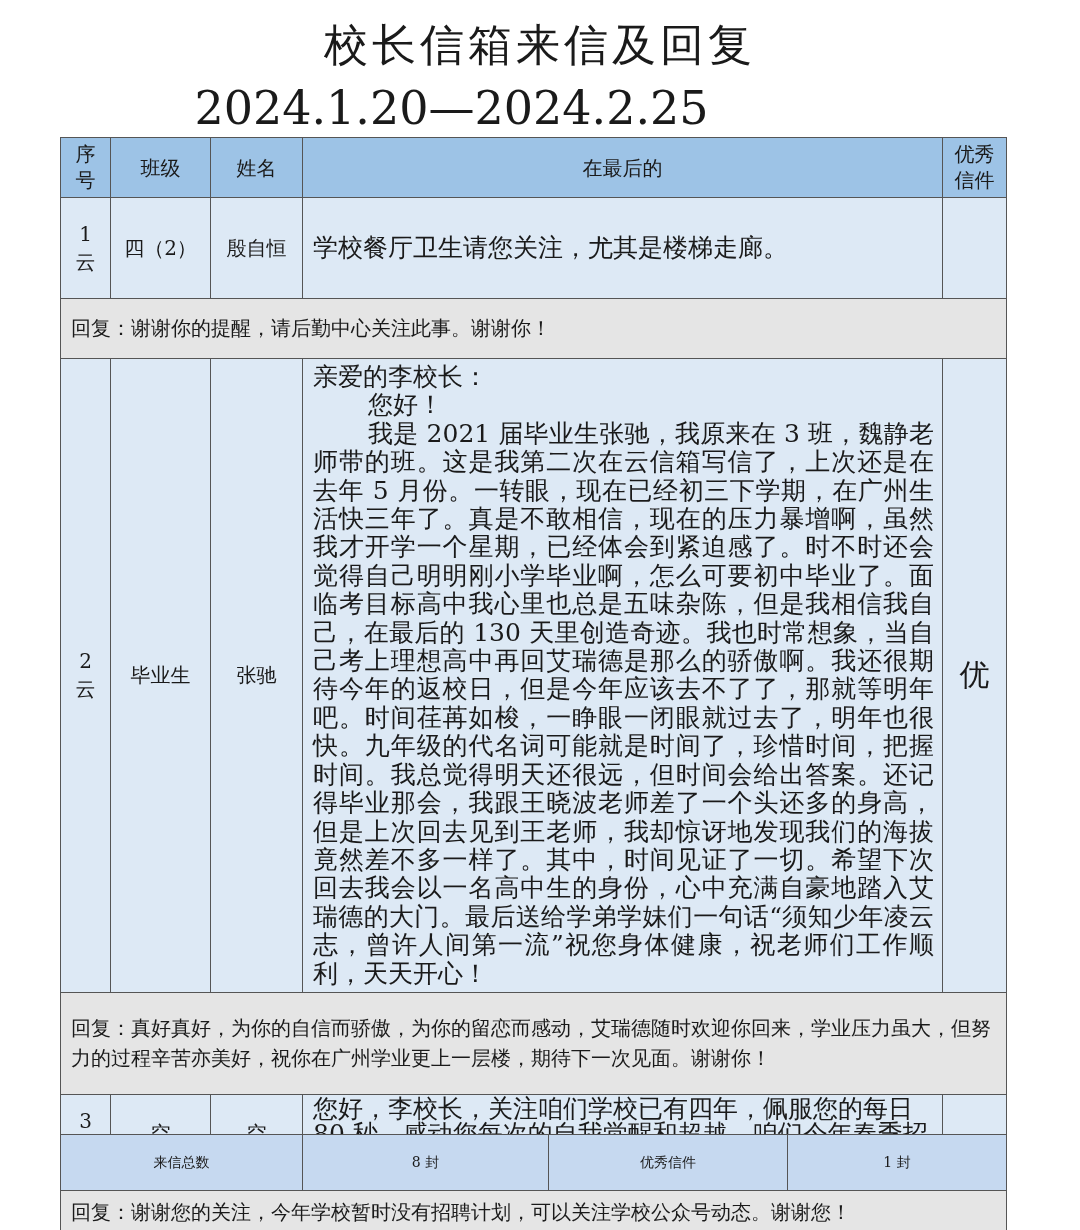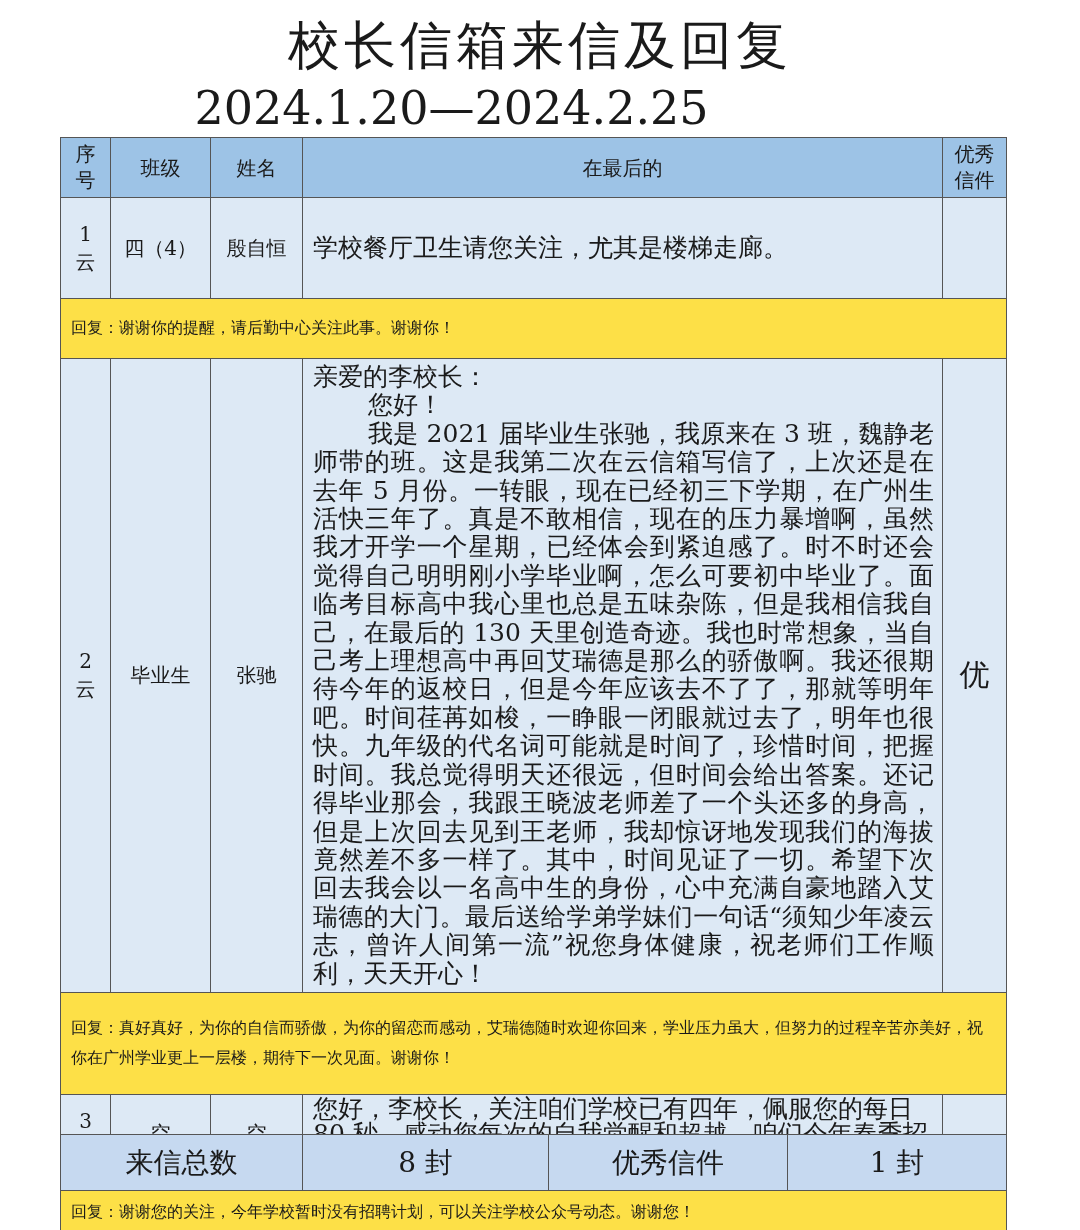--- a/index.html
+++ b/index.html
@@ -1,37 +1,37 @@
 <!DOCTYPE html>
 <html><head>
 <meta charset="utf-8">
 <style>
   html, body { margin: 0; padding: 0; background: #ffffff; }
   body { width: 1080px; height: 1230px; position: relative; overflow: hidden;
          font-family: "DejaVu Serif", "Liberation Serif", serif; color: #1a1a1a; }
   .title { position: absolute; left: 0; width: 1080px; text-align: center; top: 14px;
-           font-size: 52px; line-height: 62px; letter-spacing: 4px; }
+           font-size: 44px; line-height: 62px; letter-spacing: 4px; }
   .subtitle { position: absolute; left: 0; width: 903px; text-align: center; top: 80px;
               font-size: 46px; line-height: 56px; }
   table.letters { position: absolute; left: 60px; top: 137px; width: 946px;
                   border-collapse: collapse; table-layout: fixed; }
   table.letters td, table.letters th { border: 1.5px solid #555; padding: 0; font-weight: normal; }
   .hdr { background: #9dc3e6; height: 59px; text-align: center; font-size: 20px; line-height: 28px; }
   .data { background: #dde9f5; text-align: center; font-size: 20px; }
-  .reply { background: #fde047; font-size: 16px; text-align: left; padding: 0 10px !important; }
+  .reply { background: #e5e5e5; font-size: 20px; text-align: left; padding: 0 10px !important; }
   .content { text-align: left; vertical-align: top; font-size: 25px; line-height: 28.4px; padding: 4px 8px 4px 10px !important; }
   .content.mid { vertical-align: middle; }
   .seq { line-height: 28px; }
   .letter-p { margin: 0; }
   .indent { text-indent: 2.2em; }
   .excellent { font-size: 30px; }
   table.summary { position: absolute; left: 60px; top: 1134px; width: 946px;
                   border-collapse: collapse; table-layout: fixed; }
   table.summary td { border: 1.5px solid #555; background: #c6d9f0; height: 53px;
-                     text-align: center; font-size: 28px; }
+                     text-align: center; font-size: 14px; }
 </style>
 </head>
 <body>
 
 <div class="title">校长信箱来信及回复</div>
 <div class="subtitle">2024.1.20—2024.2.25</div>
 
 <table class="letters">
   <colgroup>
     <col style="width:50px">
@@ -47,21 +47,21 @@
     <th class="hdr">姓名</th>
     <th class="hdr">在最后的</th>
     <th class="hdr"><span style="display:inline-block;width:44px;line-height:26px;">优秀信件</span></th>
   </tr>
 
   <tr style="height:101px;">
     <td class="data seq">
       <div>1</div>
       <div>云</div>
     </td>
-    <td class="data">四（4）</td>
+    <td class="data">四（2）</td>
     <td class="data">殷自恒</td>
     <td class="data content mid">学校餐厅卫生请您关注，尤其是楼梯走廊。</td>
     <td class="data excellent"></td>
   </tr>
   <tr style="height:60px;">
     <td colspan="5" class="reply">回复：谢谢你的提醒，请后勤中心关注此事。谢谢你！</td>
   </tr>
 
   <tr style="height:538px;">
     <td class="data seq">

